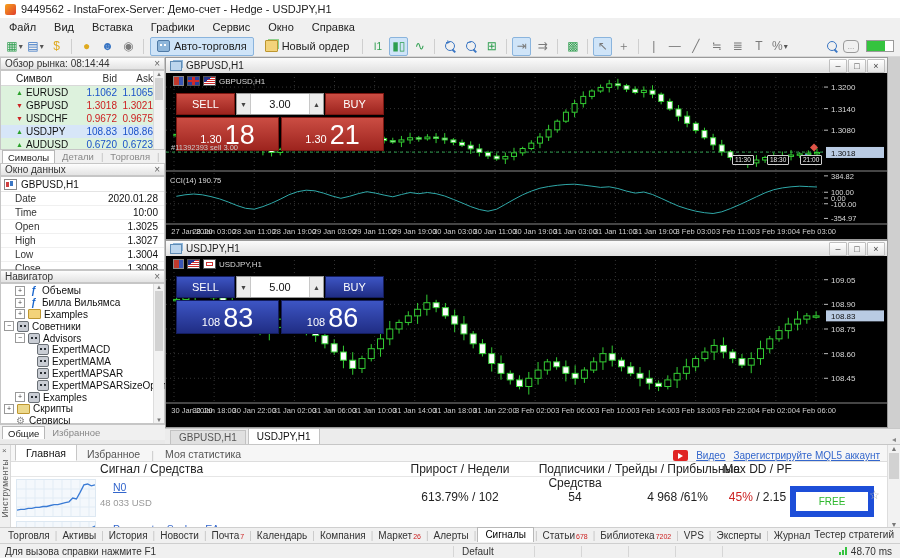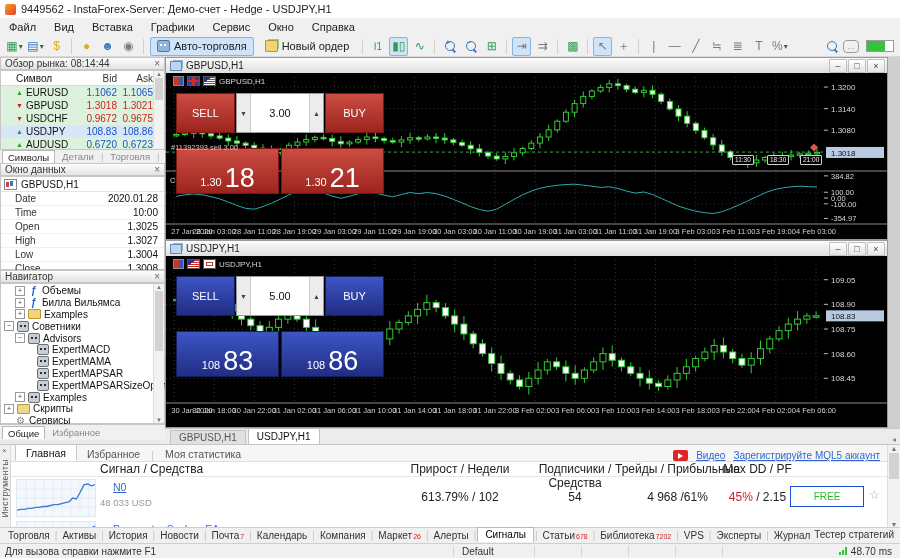--- a/index.html
+++ b/index.html
@@ -69,29 +69,29 @@
   .cw-icon{width:10px;height:8px;background:#bcd6ee;border:1px solid #5f8cb5;box-shadow:2px -2px 0 -1px #8fb6da}
   .cw-btns{margin-left:auto;display:flex;gap:1px}
   .cw-btn{width:16px;height:12px;display:flex;align-items:center;justify-content:center;font-size:9px;color:#444;background:linear-gradient(#fff,#e4e4e4);border:1px solid #bfbfbf;border-radius:1px}
   .cw-canvas{position:relative;background:#000;overflow:hidden}
   .legend{position:absolute;left:7px;top:3px;display:flex;align-items:center;gap:3px;font-size:8px;color:#d8d8d8}
   .tgl{width:9px;height:8px;background:linear-gradient(90deg,#c0392b 0 50%,#3a55b4 50%);border:1px solid #888}
   .flag{width:11px;height:8px;border:1px solid #555;flex:none}
   .flag-gb{background:linear-gradient(transparent 38%,#cf2b2b 38%,#cf2b2b 62%,transparent 62%),linear-gradient(90deg,transparent 38%,#cf2b2b 38%,#cf2b2b 62%,transparent 62%),#2a3f9e}
   .flag-us{background:linear-gradient(to right bottom,#26338c 0 35%,transparent 35%),repeating-linear-gradient(#cf2b2b 0 1px,#fff 1px 2px)}
   .tp{position:absolute;left:10px;top:20px;width:208px}
-  .tp-row1{display:flex;height:40px;gap:1px}
+  .tp-row1{display:flex;height:22px;gap:1px}
   .tp-btn{width:57px;color:#fff;display:flex;align-items:center;justify-content:center;font-size:11px}
   .red .tp-btn,.red .tp-price{background:linear-gradient(#cb4d43,#9d241e);border:1px solid #7c1712}
   .blue .tp-btn,.blue .tp-price{background:linear-gradient(#3d55c4,#202d84);border:1px solid #141d5e}
   .tp-spin{flex:1;background:#fff;border:1px solid #999;display:flex;align-items:stretch}
   .spin-btn{width:13px;background:#ececec;border-right:1px solid #c8c8c8;font-size:7px;color:#444;display:flex;align-items:center;justify-content:center}
   .spin-btn.r{border-right:none;border-left:1px solid #c8c8c8}
   .spin-val{flex:1;display:flex;align-items:center;justify-content:center;font-size:11px;color:#111}
-  .tp-row2{display:flex;height:46px;margin-top:15px;gap:2px}
+  .tp-row2{display:flex;height:34px;margin-top:2px;gap:2px}
   .tp-price{flex:1;color:#fff;display:flex;align-items:flex-end;justify-content:center;padding-bottom:1px}
   .tp-price .sm{font-size:11px;margin:0 3px 4px 0}
   .tp-price .bg{font-size:27px;line-height:27px;font-weight:400}
   .pos-label{position:absolute;font-size:7.5px;color:#c8c8c8}
   .badge{position:absolute;font-size:6.5px;color:#eee;border:1px solid #cfcfcf;background:#000;padding:0 2px;line-height:8px;border-radius:1px}
   #chart-tabs{left:165px;top:428px;width:735px;height:16px;background:#ececec;border-top:1px solid #c8c8c8;display:flex;align-items:flex-end;padding-left:5px;box-sizing:border-box;gap:2px}
   .ctab{height:13px;display:flex;align-items:center;padding:0 8px;font-size:10px;color:#555;background:#e0e0e0;border:1px solid #c2c2c2;border-bottom:none}
   .ctab.active{background:#fff;color:#111;height:15px}
 
   
@@ -106,21 +106,21 @@
   #tb-links{margin-left:auto;display:flex;align-items:center;gap:8px;padding-right:8px;font-size:10px}
   .yt{width:15px;height:11px;background:#e02424;border-radius:2px;display:inline-flex;align-items:center;justify-content:center}
   .yt:after{content:"";border-left:5px solid #fff;border-top:3px solid transparent;border-bottom:3px solid transparent}
   .lnk{color:#3366cc;text-decoration:underline}
   .sig-head{position:absolute;left:11px;top:17px;right:12px;height:14px;border-bottom:1px solid #e6e6e6;font-size:10px;color:#777}
   .sig-row{position:absolute;left:11px;right:12px;height:42px}
   .cell{position:absolute;text-align:center;font-size:12px;color:#222}
   .spark{position:absolute;left:5px;top:3px;width:78px;height:36px;background:#f4f8fc;border:1px solid #dde8f2}
   .sig-name{position:absolute;left:102px;top:5px;font-size:10.5px;color:#3366cc;text-decoration:underline}
   .sig-funds{position:absolute;left:89px;top:21px;font-size:9.5px;color:#999}
-  .free-btn{position:absolute;left:779px;top:10px;width:72px;height:19px;border:1px solid #1d4ed8;display:flex;align-items:center;justify-content:center;font-size:10px;color:#2eb82e;background:#fff}
+  .free-btn{position:absolute;left:779px;top:10px;width:72px;height:19px;border:6px solid #1d4ed8;display:flex;align-items:center;justify-content:center;font-size:10px;color:#2eb82e;background:#fff}
   .star{position:absolute;left:858px;top:12px;color:#b0b0b0;font-size:12px}
   #tb-scroll{position:absolute;right:0;top:0;width:12px;height:83px;background:#f2f2f2;border-left:1px solid #ddd;font-size:7px;color:#777;text-align:center}
   #tb-scroll .thumb{background:#d2d2d2;margin:1px;height:26px}
   .red-val{color:#cc2222}
 
   
   #bottom-tabs{left:0;top:527px;width:900px;height:16px;background:#f0f0f0;border-top:1px solid #cfcfcf;display:flex;align-items:center;padding-left:4px;box-sizing:border-box;font-size:10px;color:#333}
   .btab{padding:0 4px;display:flex;align-items:flex-start;gap:1px}
   .btab.active{background:#fff;border:1px solid #b8b8b8;border-bottom:none;padding:1px 7px 2px;margin-top:-3px;color:#000}
   .btab .bdg{color:#cc2222;font-size:7px;margin-top:3px}

